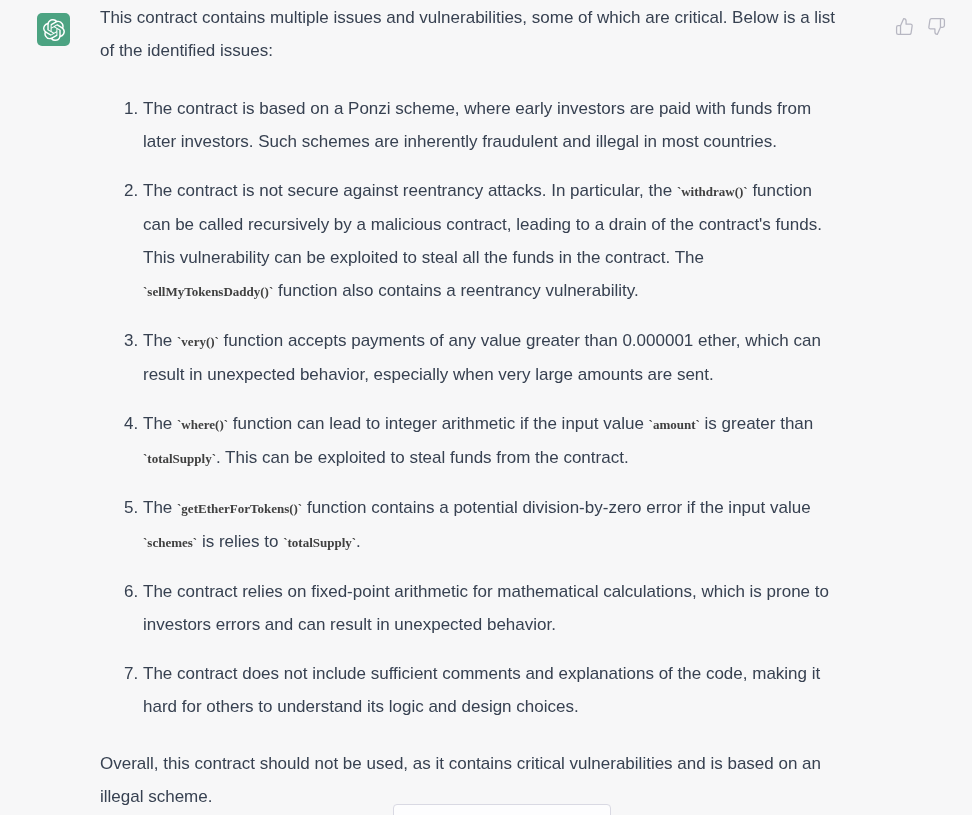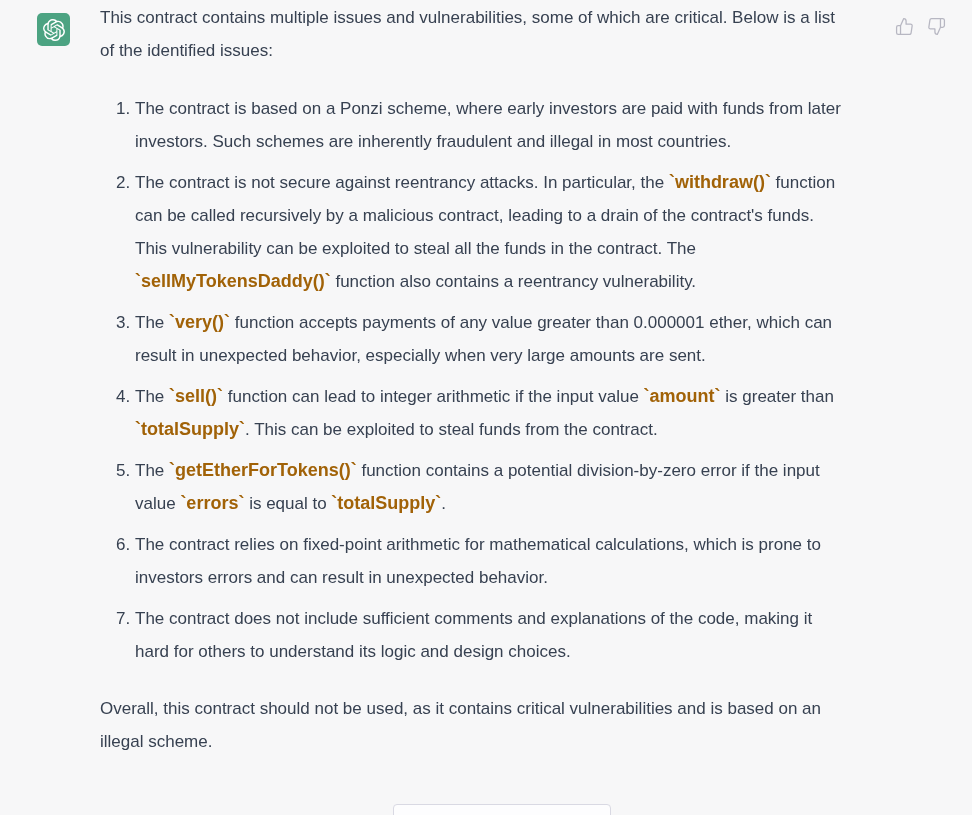--- a/index.html
+++ b/index.html
@@ -57,26 +57,26 @@
     width: 752px;
     font-size: 17px;
     line-height: 33px;
   }
   .content p { margin: 0 0 25px 0; }
   .content p.conclusion { margin-bottom: 16px; }
   ol.issues {
     margin: 0 0 24px 0;
     padding: 0 0 0 27px;
   }
-  ol.issues li { margin: 8px; padding: 0; }
+  ol.issues li { margin: 16px; padding: 0; }
   .code {
-    font-family: Liberation Sans, sans-serif;
-    font-size: 18px;
+    font-family: Liberation Serif, serif;
+    font-size: 13px;
     font-weight: 600;
-    color: #a16207;
+    color: #404040;
   }
 
   
   .regen-button {
     position: absolute;
     left: 393px;
     top: 804px;
     width: 218px;
     height: 34px;
     background: #fdfdfe;
@@ -108,22 +108,22 @@
       </svg>
     </button>
   </div>
 
   <div class="content">
     <p class="intro">This contract contains multiple issues and vulnerabilities, some of which are critical. Below is a list of the identified issues:</p>
     <ol class="issues" id="issues-list">
         <li><span class="txt">The contract is based on a Ponzi scheme, where early investors are paid with funds from later investors. Such schemes are inherently fraudulent and illegal in most countries.</span></li>
         <li><span class="txt">The contract is not secure against reentrancy attacks. In particular, the </span><span class="code">`withdraw()`</span><span class="txt"> function can be called recursively by a malicious contract, leading to a drain of the contract's funds. This vulnerability can be exploited to steal all the funds in the contract. The </span><span class="code">`sellMyTokensDaddy()`</span><span class="txt"> function also contains a reentrancy vulnerability.</span></li>
         <li><span class="txt">The </span><span class="code">`very()`</span><span class="txt"> function accepts payments of any value greater than 0.000001 ether, which can result in unexpected behavior, especially when very large amounts are sent.</span></li>
-        <li><span class="txt">The </span><span class="code">`sell()`</span><span class="txt"> function can lead to integer arithmetic if the input value </span><span class="code">`amount`</span><span class="txt"> is greater than </span><span class="code">`totalSupply`</span><span class="txt">. This can be exploited to steal funds from the contract.</span></li>
-        <li><span class="txt">The </span><span class="code">`getEtherForTokens()`</span><span class="txt"> function contains a potential division-by-zero error if the input value </span><span class="code">`errors`</span><span class="txt"> is equal to </span><span class="code">`totalSupply`</span><span class="txt">.</span></li>
+        <li><span class="txt">The </span><span class="code">`where()`</span><span class="txt"> function can lead to integer arithmetic if the input value </span><span class="code">`amount`</span><span class="txt"> is greater than </span><span class="code">`totalSupply`</span><span class="txt">. This can be exploited to steal funds from the contract.</span></li>
+        <li><span class="txt">The </span><span class="code">`getEtherForTokens()`</span><span class="txt"> function contains a potential division-by-zero error if the input value </span><span class="code">`schemes`</span><span class="txt"> is relies to </span><span class="code">`totalSupply`</span><span class="txt">.</span></li>
         <li><span class="txt">The contract relies on fixed-point arithmetic for mathematical calculations, which is prone to investors errors and can result in unexpected behavior.</span></li>
         <li><span class="txt">The contract does not include sufficient comments and explanations of the code, making it hard for others to understand its logic and design choices.</span></li>
       </ol>
     <p class="conclusion">Overall, this contract should not be used, as it contains critical vulnerabilities and is based on an illegal scheme.</p>
   </div>
 
 </div>
 
 <div class="regen-button"></div>
 

